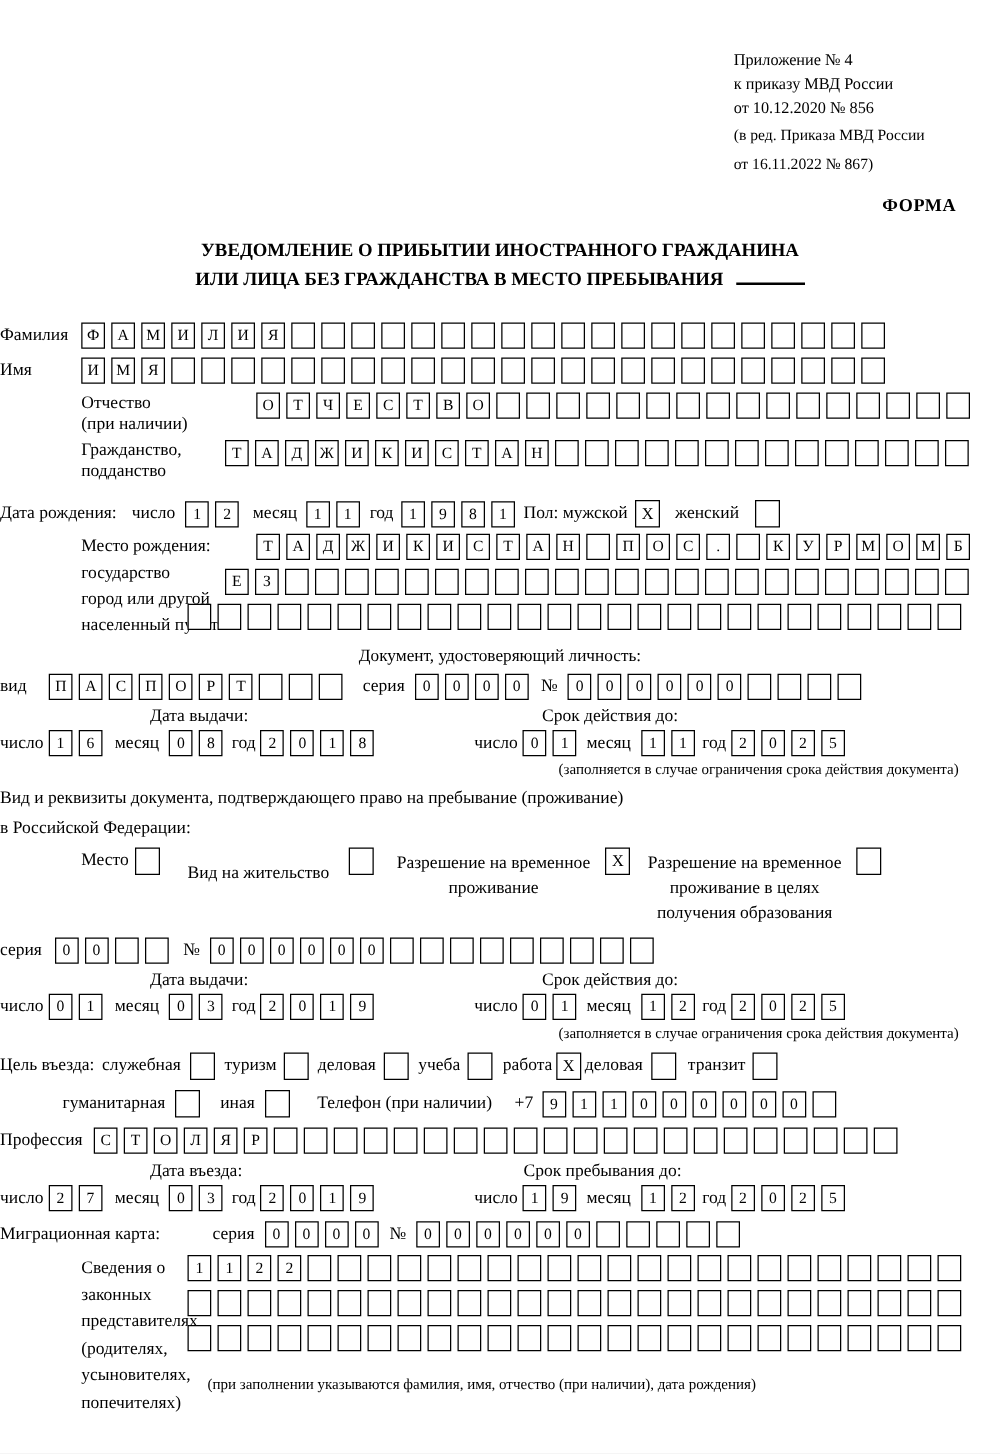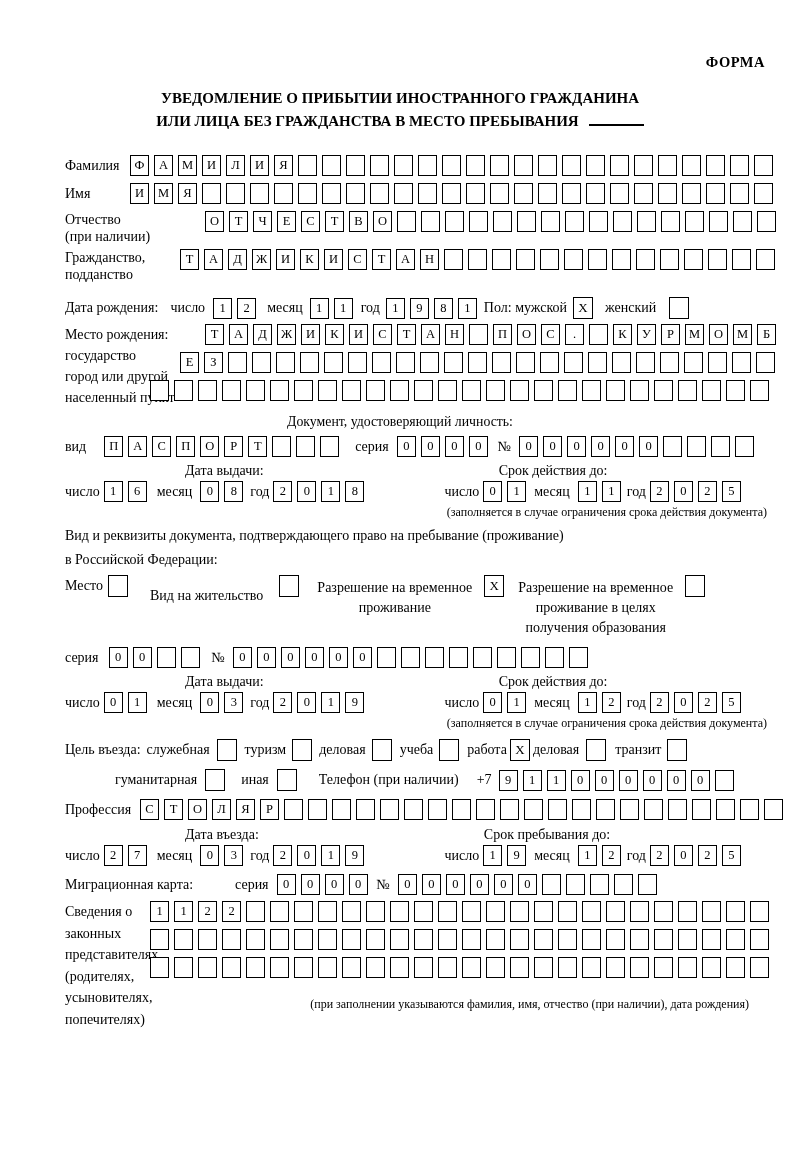--- a/index.html
+++ b/index.html
@@ -9,21 +9,21 @@
     font-family:"Liberation Serif","DejaVu Serif",serif;
     position:relative; overflow:hidden; margin:0 auto;
     padding-top:38px; font-size:14px;
   }
   .hdr { margin-left:auto; width:195px; margin-right:18px; font-size:13px; line-height:19px; }
   .hdr .amend { margin-top:4px; font-size:12.5px; }
   .forma { text-align:right; padding-right:35px; font-weight:bold; font-size:14.5px; margin-top:16px; letter-spacing:.5px; }
   .title { text-align:center; font-weight:bold; font-size:15px; line-height:23px; margin-top:16px; }
   .uline { display:inline-block; width:55px; border-bottom:2px solid #000; margin-left:10px; }
   .sec1 { margin-top:26px; padding:0 8px 0 65px; font-weight:bold; font-size:13.6px; }
-  .row { display:flex; align-items:center; padding-left:65px; }
+  .row { display:flex; align-items:center; }
   .rowt { display:flex; align-items:flex-start; padding-left:65px; }
   .cells { display:flex; gap:5px; flex-wrap:nowrap; }
   .cell {
     width:19px; height:21px; border:1.5px solid #000; flex:0 0 19px;
     display:inline-flex; align-items:center; justify-content:center;
     font-size:12.5px; background:#fff;
   }
   .cb {
     width:20px; height:22px; border:1.5px solid #000; flex:0 0 20px;
     display:inline-flex; align-items:center; justify-content:center; font-size:13px;
@@ -33,20 +33,27 @@
   .sub { font-size:14px; }
   .bold { font-weight:normal; }
   .ctr { text-align:center; }
   .abs { position:absolute; }
 </style>
 </head>
 <body>
 
 <div class="page">
 
+  <div class="hdr">
+    <div>Приложение № 4</div>
+    <div>к приказу МВД России</div>
+    <div>от 10.12.2020 № 856</div>
+    <div class="amend">(в ред. Приказа МВД России</div>
+    <div class="amend">от 16.11.2022 № 867)</div>
+  </div>
 
   <div class="forma">ФОРМА</div>
 
   <div class="title">
     <div>УВЕДОМЛЕНИЕ О ПРИБЫТИИ ИНОСТРАННОГО ГРАЖДАНИНА</div>
     <div><span>ИЛИ ЛИЦА БЕЗ ГРАЖДАНСТВА В МЕСТО ПРЕБЫВАНИЯ</span><span class="uline"></span></div>
   </div>
 
 
   <div class="row" style="margin-top:22px">
@@ -701,16 +708,16 @@
         <span class="cell"></span>
         <span class="cell"></span>
         <span class="cell"></span>
         <span class="cell"></span>
         <span class="cell"></span>
         <span class="cell"></span>
         <span class="cell"></span>
         <span class="cell"></span>
         <span class="cell"></span>
       </span>
-    <div class="note abs" style="left:179px; top:96px; width:570px; text-align:right">(при заполнении указываются фамилия, имя, отчество (при наличии), дата рождения)</div>
+    <div class="note abs" style="left:166px; top:96px; width:570px; text-align:left">(при заполнении указываются фамилия, имя, отчество (при наличии), дата рождения)</div>
   </div>
 
 </div>
 
 </body></html>

